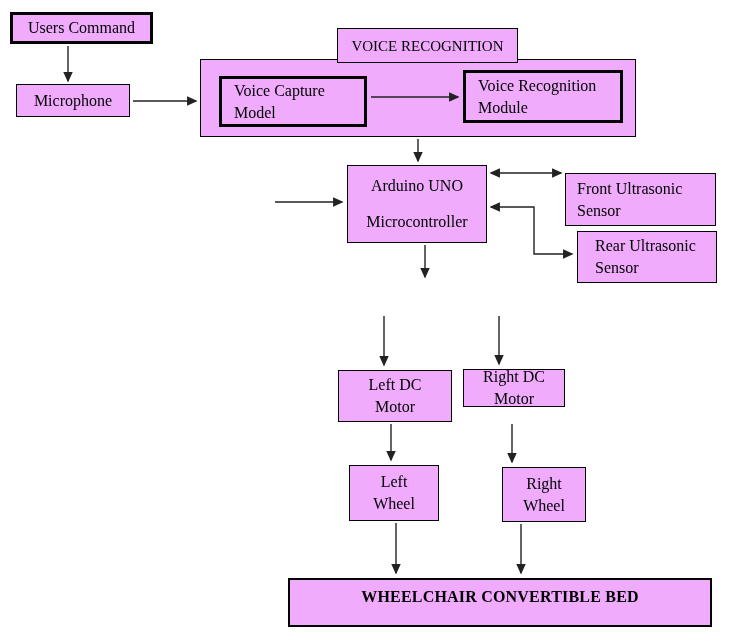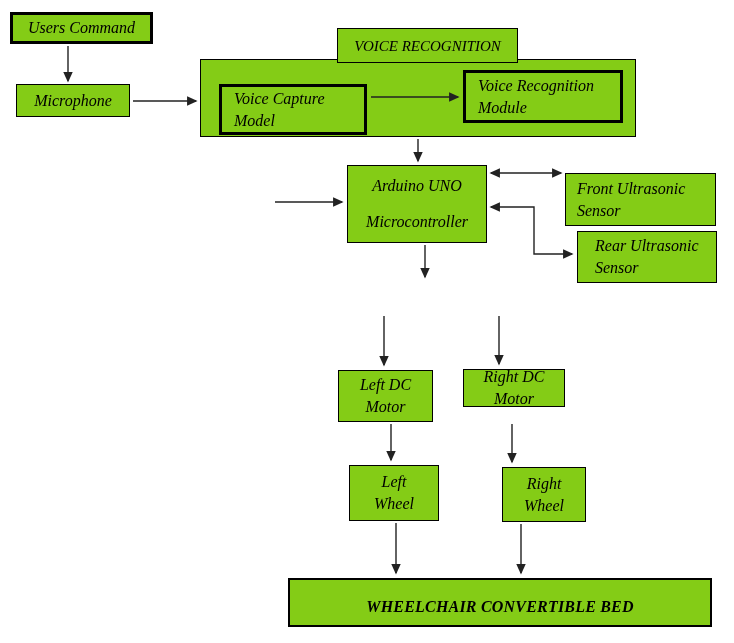--- a/index.html
+++ b/index.html
@@ -9,40 +9,39 @@
     height: 643px;
     background: #ffffff;
     font-family: "Liberation Serif", serif;
     color: #000000;
     overflow: hidden;
   }
   .node {
     position: absolute;
     box-sizing: border-box;
     border: 1.5px solid #000;
-    background: #84cc16;
+    background: #f0abfc;
     display: flex;
     align-items: center;
     justify-content: center;
     text-align: center;
     white-space: pre-line;
     font-size: 16px;
     line-height: 22px;
     z-index: 2;
-    font-style: italic;
   }
   .thick { border-width: 3px; }
   .container-box { z-index: 1; }
   .overlay-label { z-index: 3; font-size: 15px; }
   .left-align { justify-content: flex-start; text-align: left; }
   .gap { line-height: 18px; }
   .bed {
     font-weight: bold;
     align-items: flex-start;
-    padding-top: 16px;
+    padding-top: 6px;
     border-width: 2px;
     letter-spacing: 0.2px;
   }
   svg.wires {
     position: absolute;
     left: 0; top: 0;
     z-index: 4;
     pointer-events: none;
   }
 </style>
@@ -52,39 +51,39 @@
 <div class="canvas">
 
   <div class="node container-box" style="left:200px; top:59px; width:436px; height:78px; border-width:1.5px;"></div>
 
   <div class="node overlay-label" style="left:337px; top:28px; width:181px; height:35px;">VOICE RECOGNITION</div>
 
   <div class="node thick" style="left:10px; top:12px; width:143px; height:32px;">Users Command</div>
 
   <div class="node" style="left:16px; top:84px; width:114px; height:33px;">Microphone</div>
 
-  <div class="node thick left-align" style="left:219px; top:76px; width:148px; height:51px; padding-left:12px;margin-top:8px;">Voice Capture
+  <div class="node thick left-align" style="left:219px; top:76px; width:148px; height:51px; padding-left:12px;">Voice Capture
 Model</div>
 
   <div class="node thick left-align" style="left:463px; top:70px; width:160px; height:53px; padding-left:12px;">Voice Recognition
 Module</div>
 
 
   <div class="node gap" style="left:347px; top:165px; width:140px; height:78px;">Arduino UNO
 
 Microcontroller</div>
 
   <div class="node left-align" style="left:565px; top:173px; width:151px; height:53px; padding-left:11px;">Front Ultrasonic
 Sensor</div>
 
   <div class="node left-align" style="left:577px; top:231px; width:140px; height:52px; padding-left:17px;">Rear Ultrasonic
 Sensor</div>
 
 
-  <div class="node" style="left:338px; top:370px; width:95px; height:52px;">Left DC
+  <div class="node" style="left:338px; top:370px; width:114px; height:52px;">Left DC
 Motor</div>
 
   <div class="node" style="left:463px; top:369px; width:102px; height:38px;">Right DC
 Motor</div>
 
   <div class="node" style="left:349px; top:465px; width:90px; height:56px;">Left
 Wheel</div>
 
   <div class="node" style="left:477px; top:467px; width:84px; height:55px;margin-left:25px;">Right
 Wheel</div>

